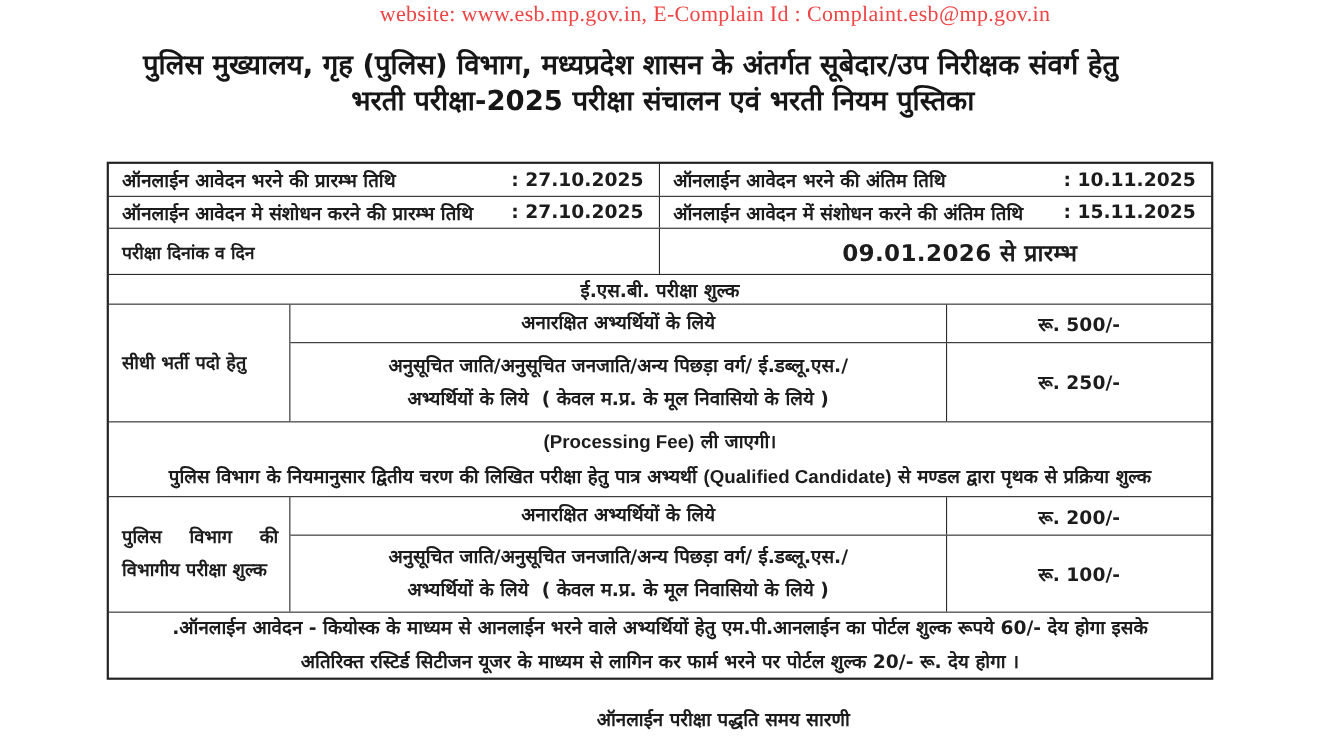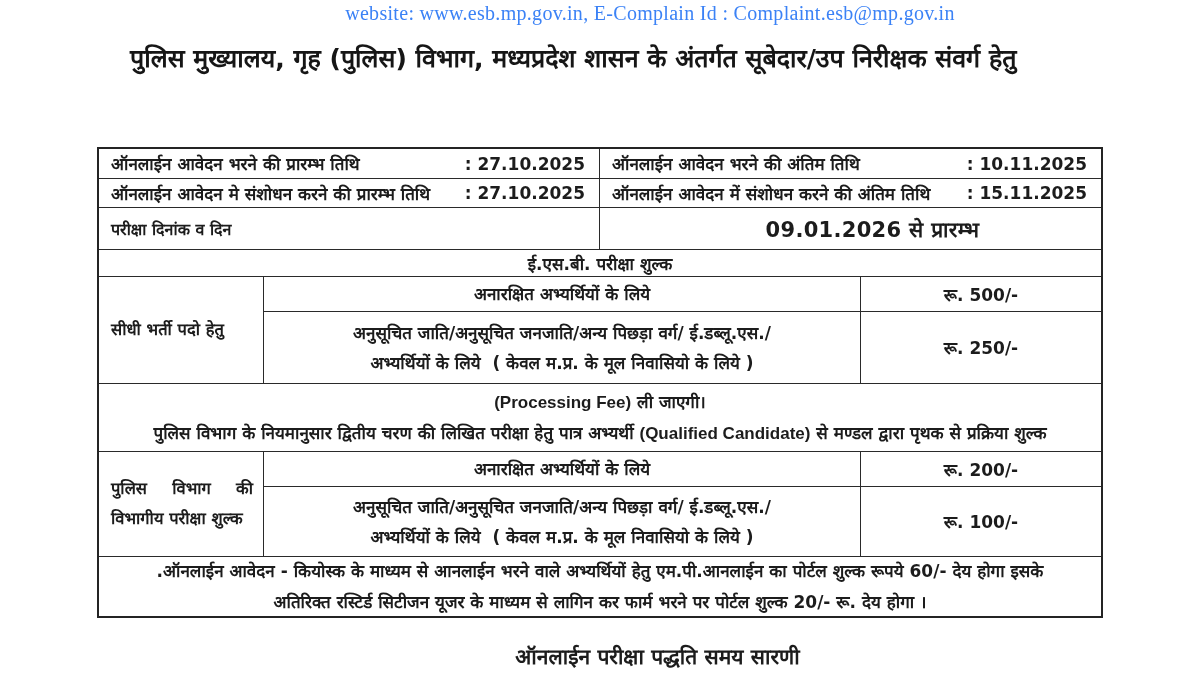--- a/index.html
+++ b/index.html
@@ -6,21 +6,21 @@
   body{
     width:1200px;height:675px;position:relative;overflow:hidden;
     font-family:"DejaVu Sans","Liberation Sans",sans-serif;
     color:#1a1a1a;
     -webkit-font-smoothing:antialiased;
   }
   .website-line{
     position:absolute;top:2px;left:0;width:1200px;
     text-align:center;padding-left:100px;box-sizing:border-box;
     font-family:"Liberation Serif","DejaVu Serif",serif;
-    font-size:20px;color:#3b82f6;letter-spacing:.3px;
+    font-size:20px;color:#ef4444;letter-spacing:.3px;
   }
   .doc-title{
     position:absolute;top:42px;left:130px;width:945px;
     font-weight:700;font-size:25px;line-height:33px;color:#161616;
   }
   .doc-title .t2{text-align:center;}
   
   .main-table{
     position:absolute;left:97px;top:147px;width:1006px;
     border:2px solid #242424;box-sizing:border-box;
@@ -48,30 +48,31 @@
   .fee-label{width:596px;box-sizing:border-box;display:flex;flex-direction:column;justify-content:center;
              align-items:center;text-align:center;padding:2px 10px;line-height:30px;}
   .fee-amt{flex:1;box-sizing:border-box;display:flex;align-items:center;justify-content:center;
            border-left:1.5px solid #2a2a2a;font-weight:700;white-space:nowrap;}
   .note{flex-direction:column;justify-content:center;align-items:center;text-align:center;
         padding:4px 10px;line-height:31px;font-weight:600;}
   .note b{font-family:"Liberation Sans","DejaVu Sans",sans-serif;font-weight:700;}
   .footer-caption{
     position:absolute;left:97px;top:642px;width:1006px;text-align:center;
     padding-left:115px;box-sizing:border-box;
-    font-weight:700;font-size:21px;color:#1c1c1c;
+    font-weight:700;font-size:17px;color:#1c1c1c;
   }
 </style>
 </head>
 <body>
 
 <div class="website-line">website: www.esb.mp.gov.in,  E-Complain Id : Complaint.esb@mp.gov.in</div>
 
 <div class="doc-title">
   <div class="t1">पुलिस मुख्यालय, गृह (पुलिस) विभाग, मध्यप्रदेश शासन के अंतर्गत सूबेदार/उप निरीक्षक संवर्ग हेतु</div>
+  <div class="t2">भरती परीक्षा-2025 परीक्षा संचालन एवं भरती नियम पुस्तिका</div>
 </div>
 
 <div class="main-table">
 
 
   <div class="trow h29">
     <div class="cell half-l">
       <span>ऑनलाईन आवेदन भरने की प्रारम्भ तिथि</span>
       <span class="val">: 27.10.2025</span>
     </div>

